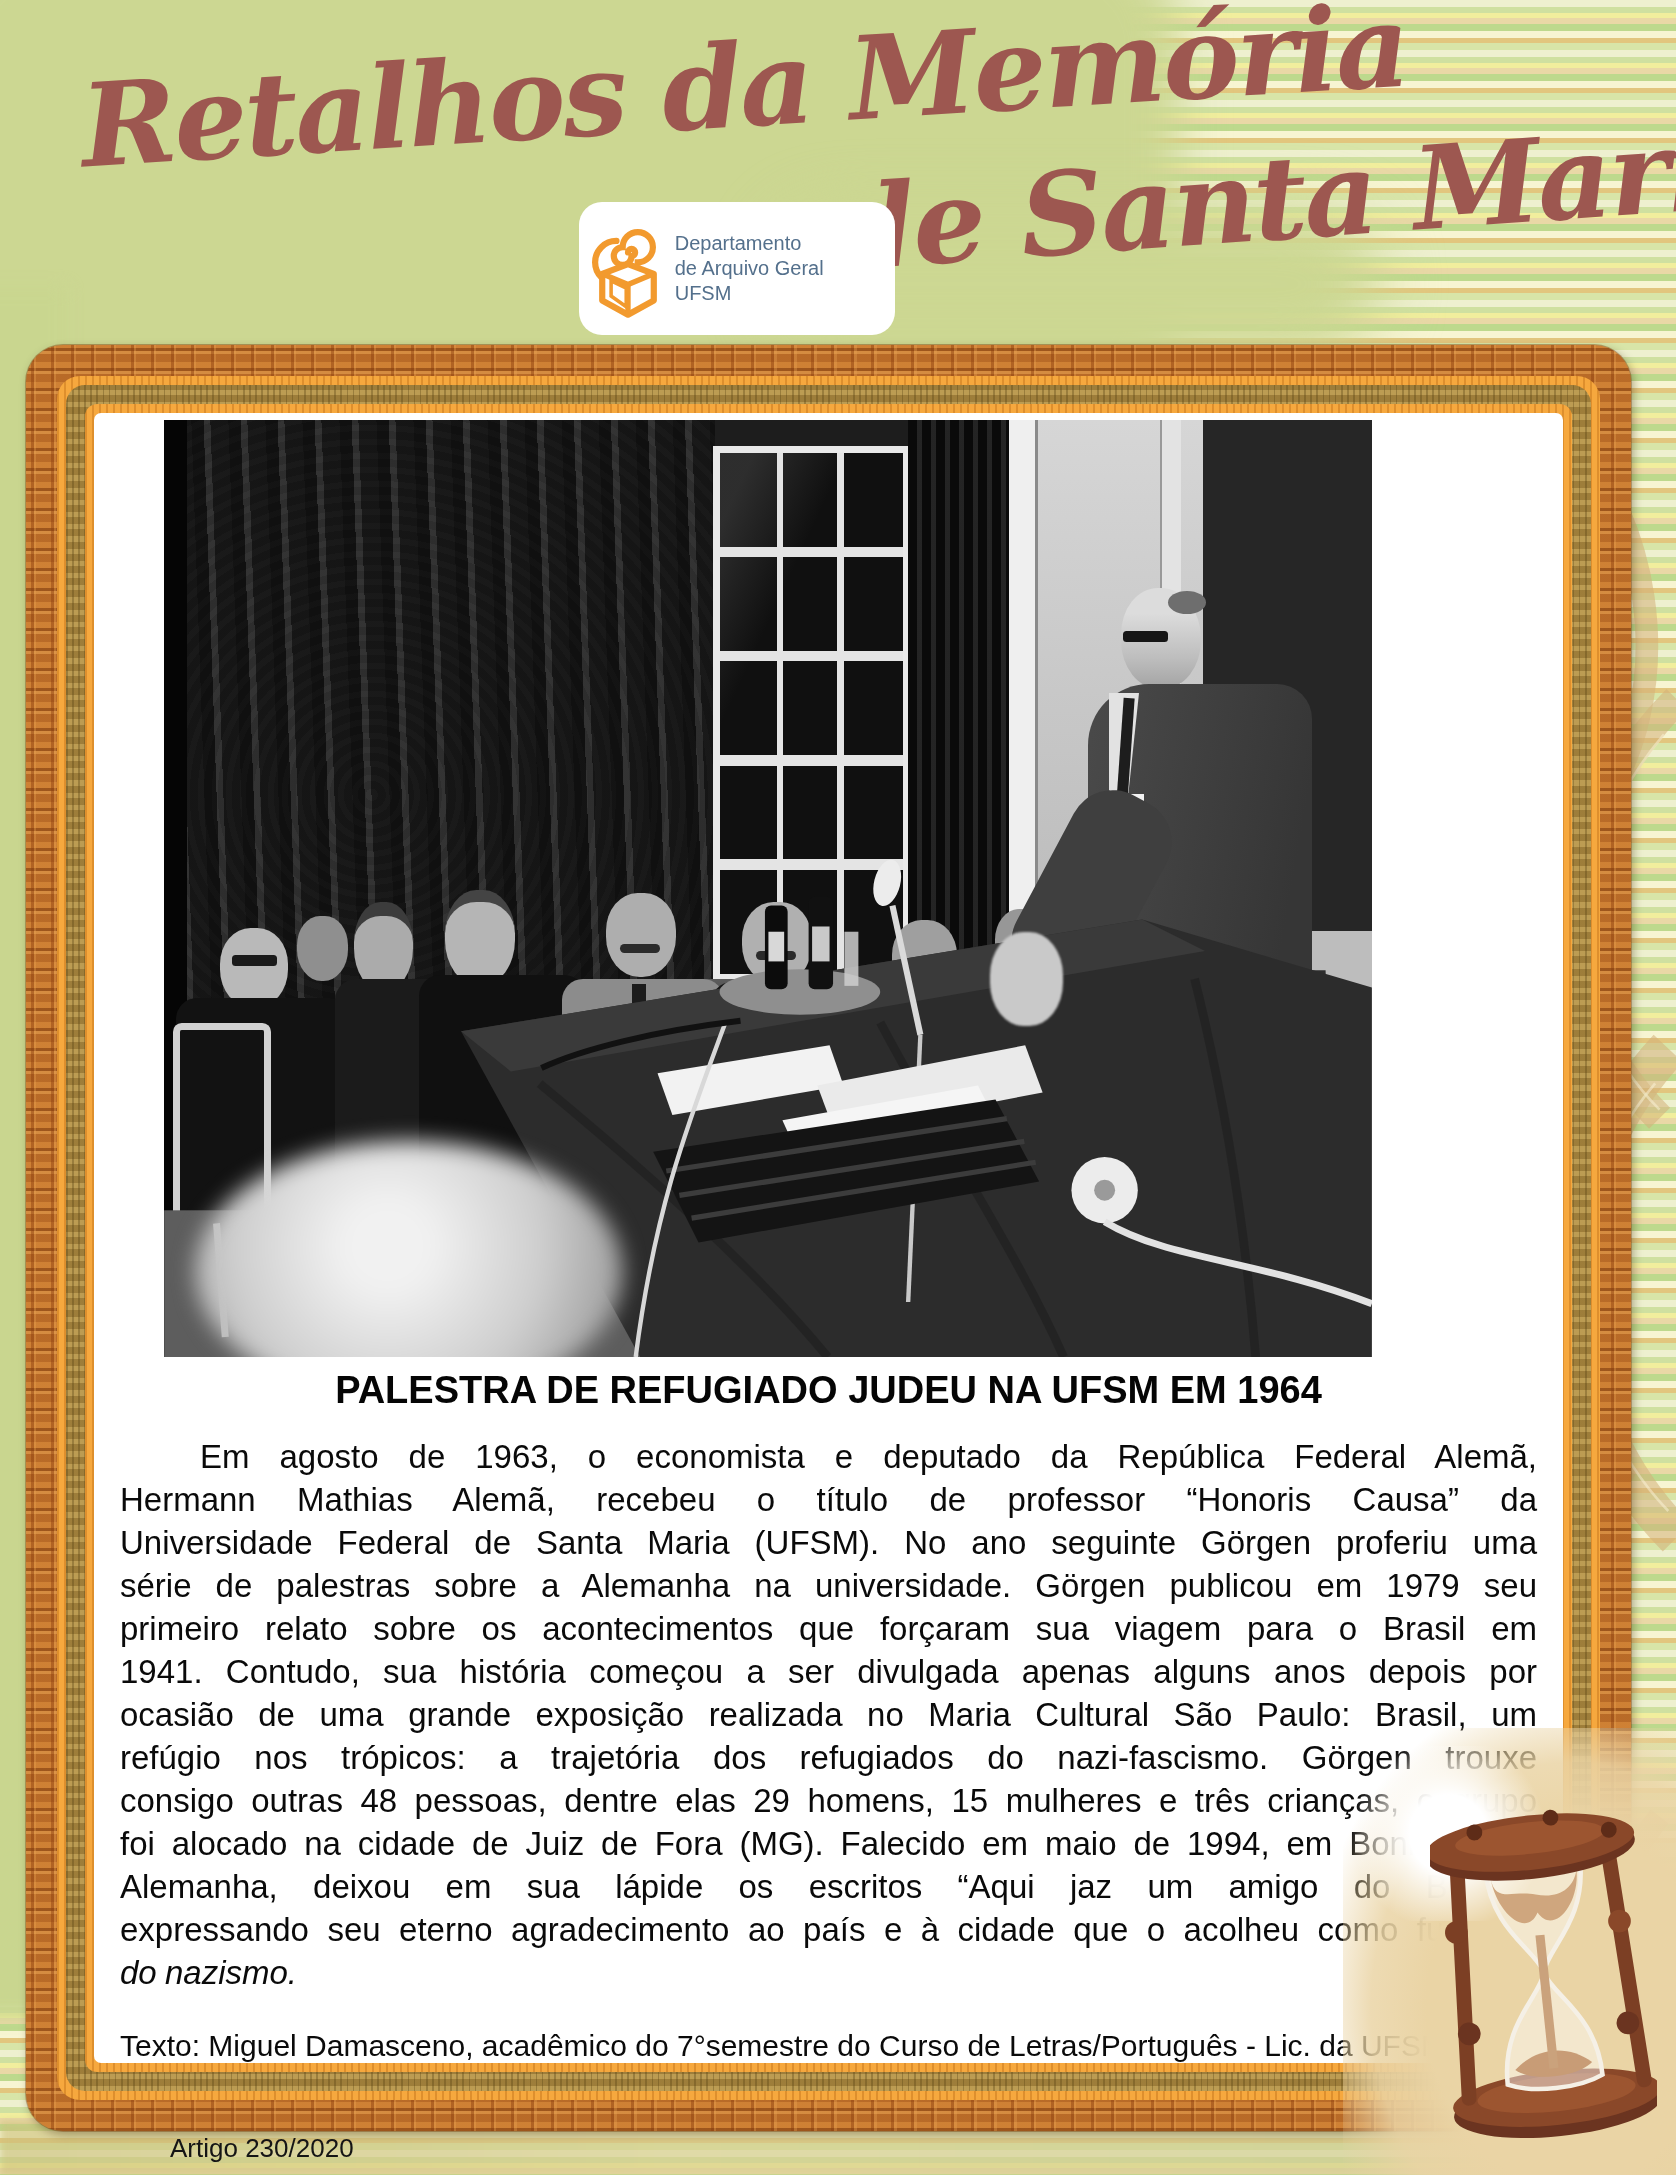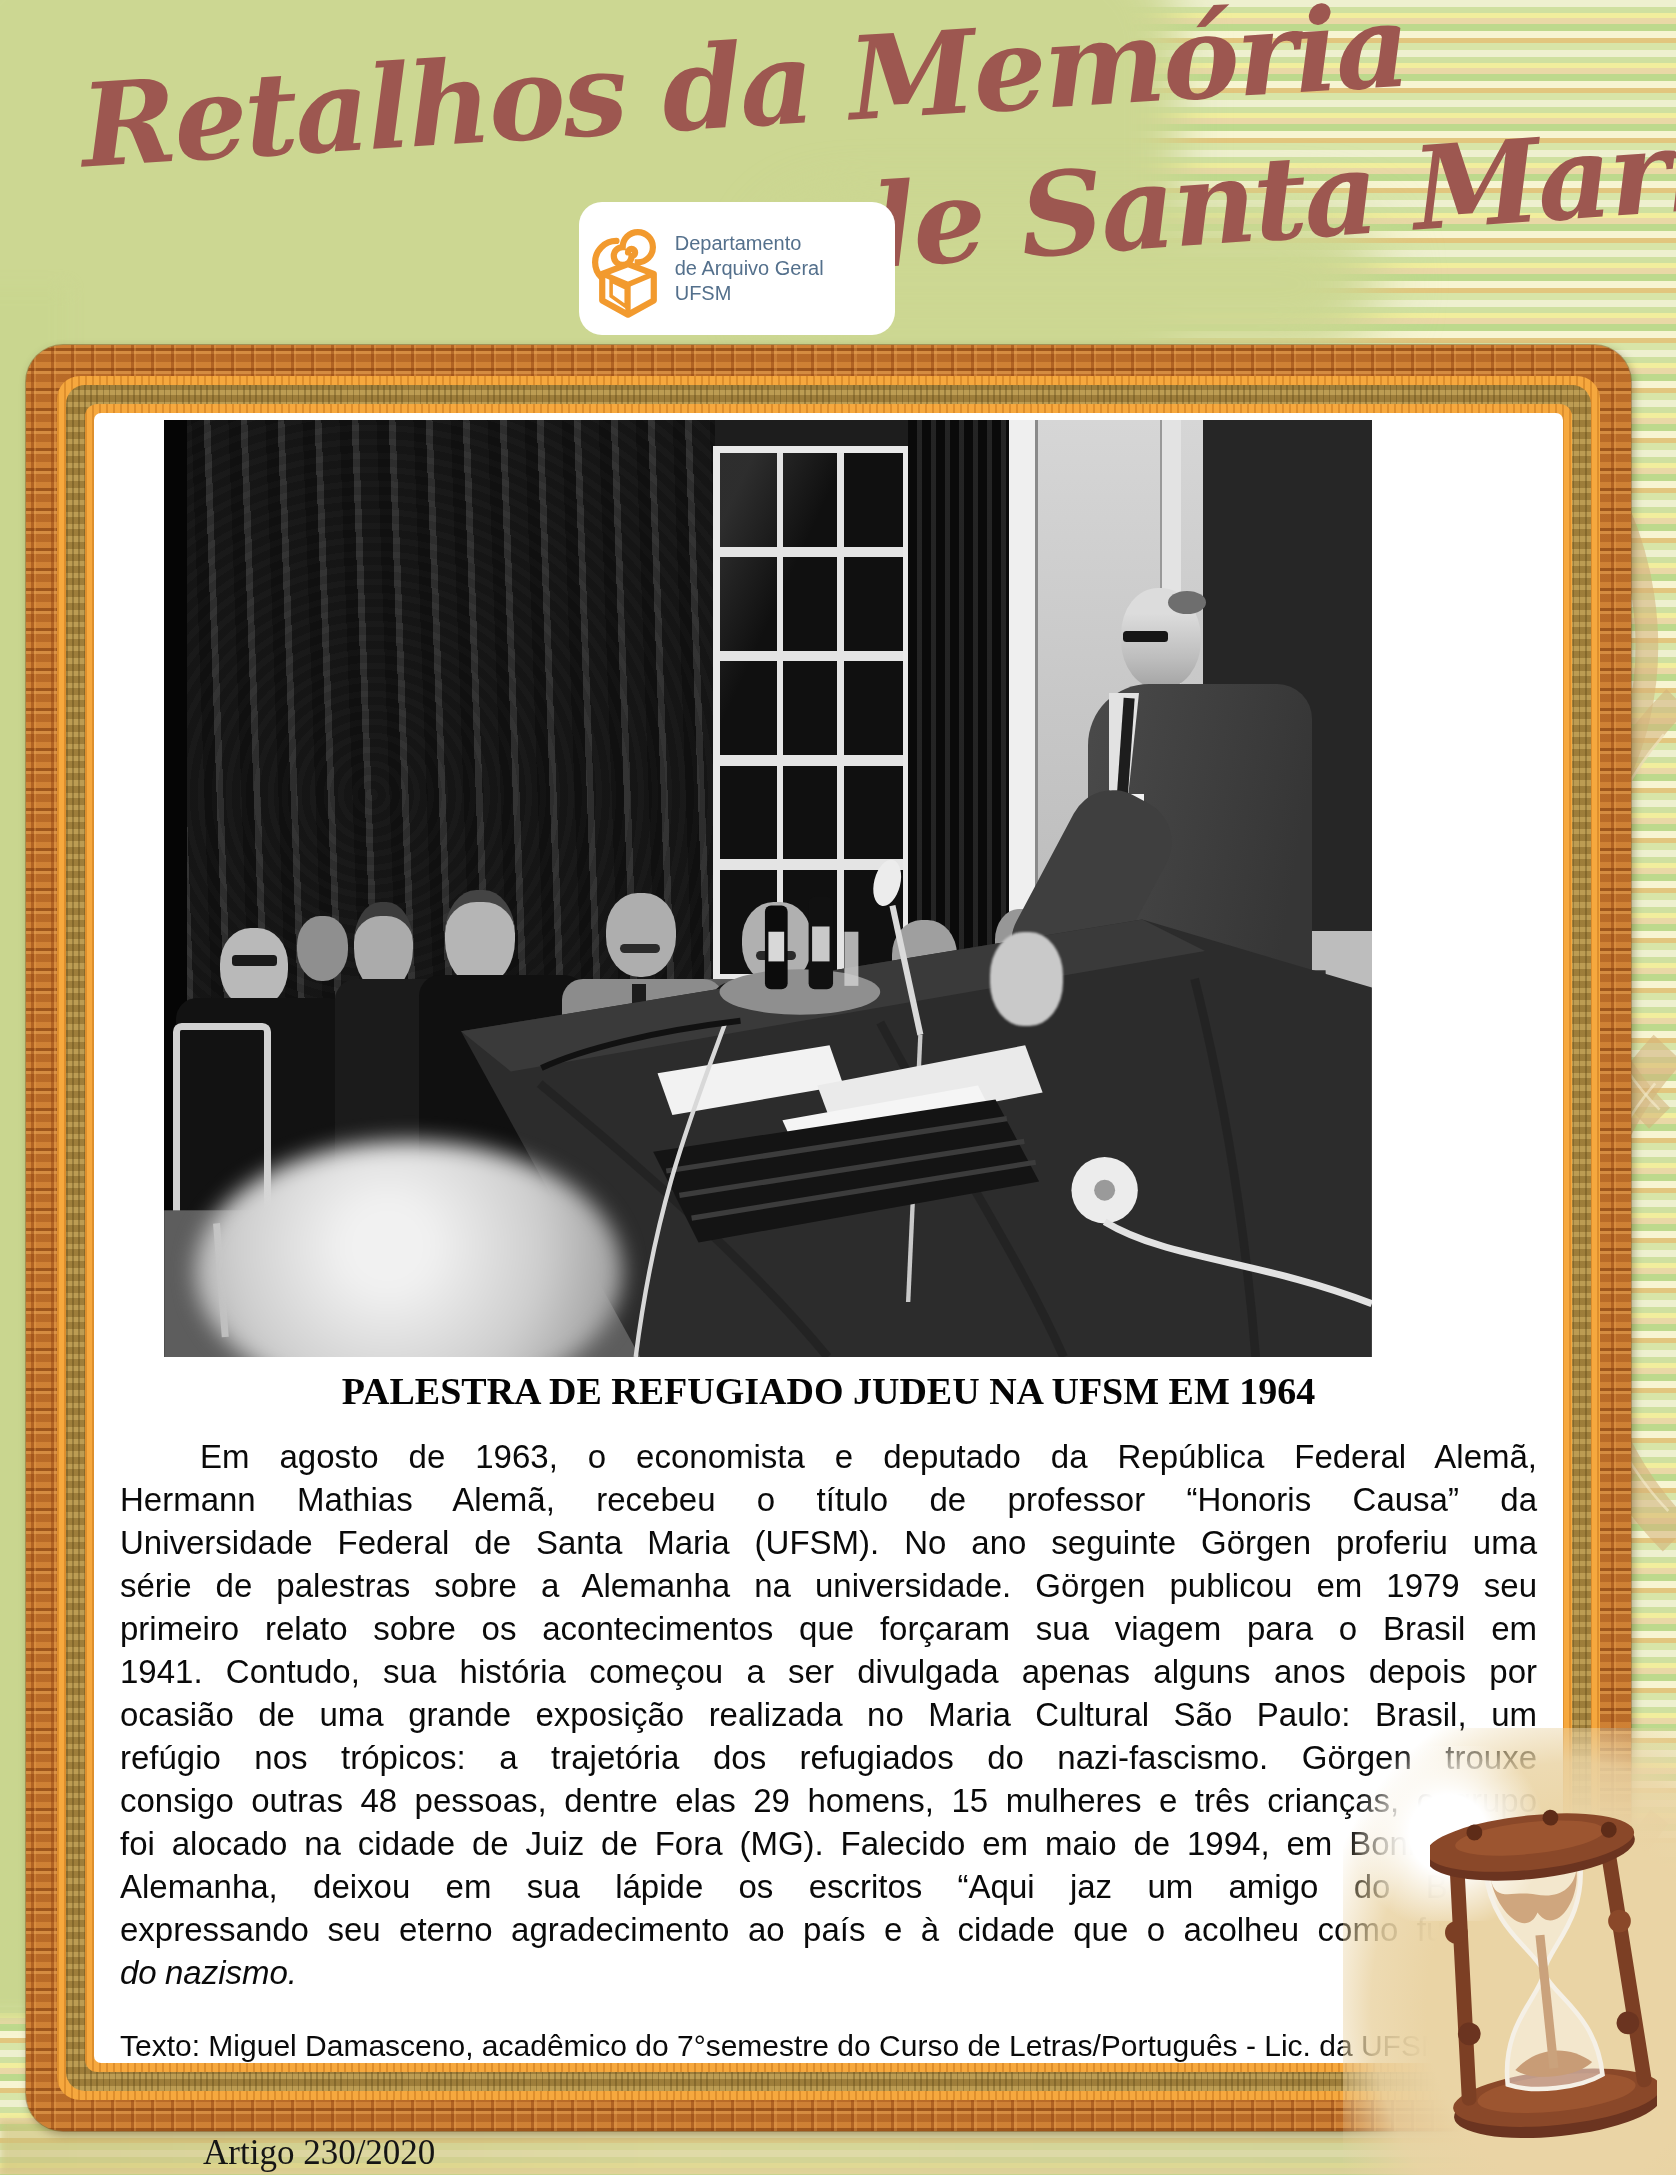--- a/index.html
+++ b/index.html
@@ -62,36 +62,36 @@
       linear-gradient(180deg, rgba(0,0,0,0) 0 18%, #e4e4e4 18% 20%, rgba(0,0,0,0) 20% 38%, #e4e4e4 38% 40%, rgba(0,0,0,0) 40% 58%, #e4e4e4 58% 60%, rgba(0,0,0,0) 60% 78%, #e4e4e4 78% 80%, rgba(0,0,0,0) 80%),
       linear-gradient(115deg, rgba(90,90,90,.4) 0 8%, rgba(0,0,0,0) 30%);}
   #sill{left:536px;top:559px;width:222px;height:70px;background:linear-gradient(180deg,#5c5c5c,#2f2f2f);}
   .head{border-radius:45% 45% 48% 48%;}
   .suit{background:#121212;border-radius:21px 21px 0 0;}
   #ph-man{z-index:4;}
   #photo svg.layer{left:0;top:0;z-index:5;}
   #fg-head{left:31px;top:721px;width:428px;height:262px;border-radius:50%;z-index:7;
     background:radial-gradient(circle at 45% 40%, #f1f1f1 15%, #cdcdcd 55%, #9d9d9d 85%);filter:blur(10.5px);}
   
-  #art-title{left:0;top:956px;width:1469px;text-align:center;font-weight:bold;font-size:38px;color:#050505;letter-spacing:0;font-family:Liberation Serif, serif;}
+  #art-title{left:0;top:956px;width:1469px;text-align:center;font-weight:bold;font-size:38px;color:#050505;letter-spacing:0;}
   #body{left:26px;top:1022px;width:1417px;font-size:33px;line-height:43px;color:#0a0a0a;word-spacing:-0.9px;}
   #body .bl{text-align:justify;text-align-last:justify;white-space:normal;height:43px;overflow:visible;box-sizing:border-box;}
   #body .bl.first{text-indent:80px;}
   #body .bl.w10{padding-right:48px;}
   #body .bl.w11{padding-right:8.7px;}
   #body .bl.w12{padding-right:15.7px;}
   #body .bl.last{text-align:left;text-align-last:left;font-style:italic;}
   #credit{left:26px;top:1616px;width:1417px;font-size:30px;color:#0a0a0a;}
   
   #hourglass-box{left:1378px;top:1763px;width:299px;height:413px;z-index:6;}
   #hourglass-sand{position:absolute;inset:-35px;background:radial-gradient(ellipse at 62% 58%, #ead4a5 45%, rgba(234,212,165,.85) 62%, rgba(234,212,165,0) 82%);}
   #hourglass-glow{position:absolute;left:-26px;top:-17.5px;width:192px;height:175px;background:radial-gradient(circle,#ffffff 30%,rgba(255,255,255,0) 75%);}
   
   #swirls{left:1485px;top:332px;width:192px;height:1844px;z-index:0;opacity:.85;}
-  #artigo{left:170px;top:2133px;font-size:35px;color:#151515;z-index:8;font-family:Liberation Serif, serif;margin-left:33px;}
+  #artigo{left:170px;top:2133px;font-size:26px;color:#151515;z-index:8;font-family:Liberation Sans, sans-serif;}
 </style>
 </head>
 <body>
 
 <div id="page">
 
   <div class="abs" id="green-blob"></div>
   <div class="abs" id="green-blob2"></div>
   <div class="abs" id="left-green-strip"></div>
   <div class="abs" id="bottom-sand"></div>

